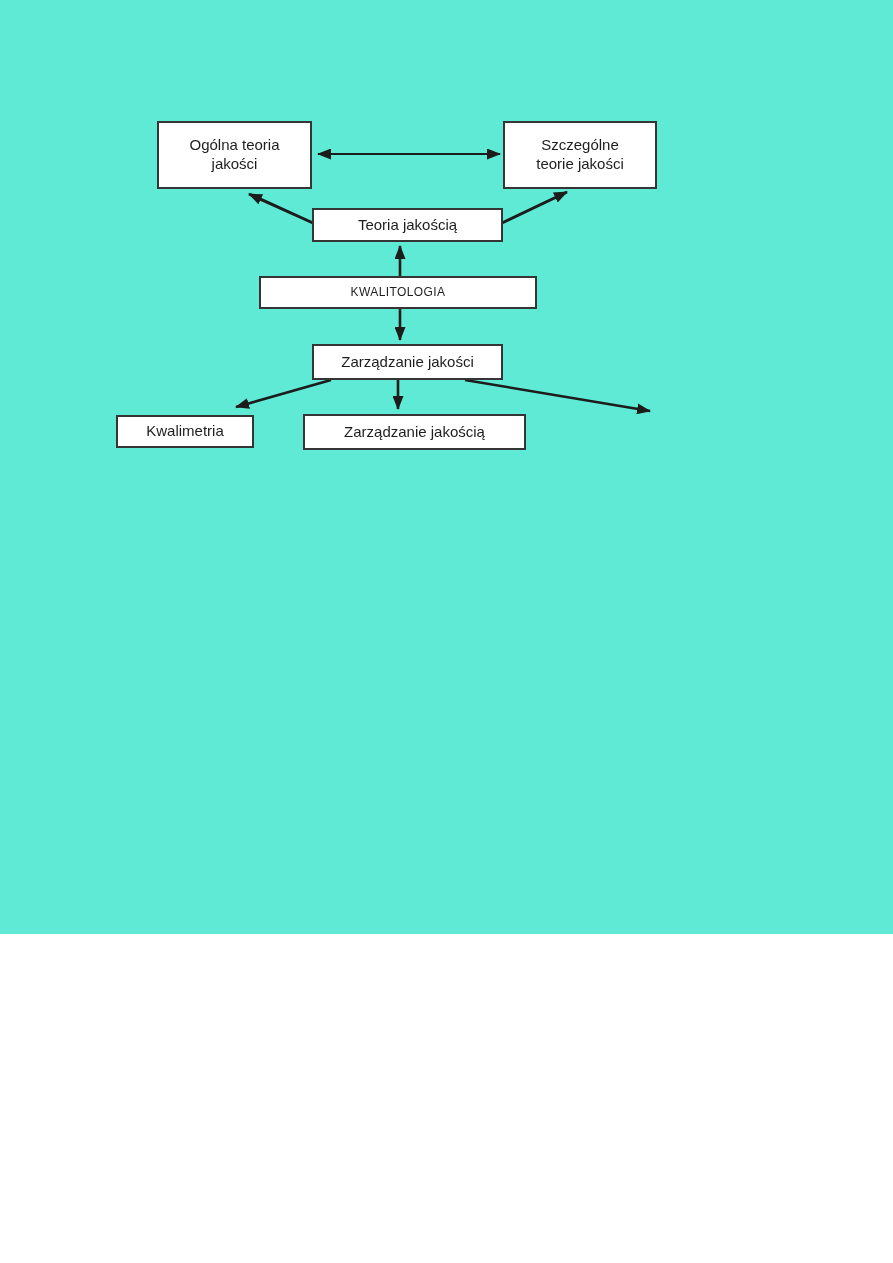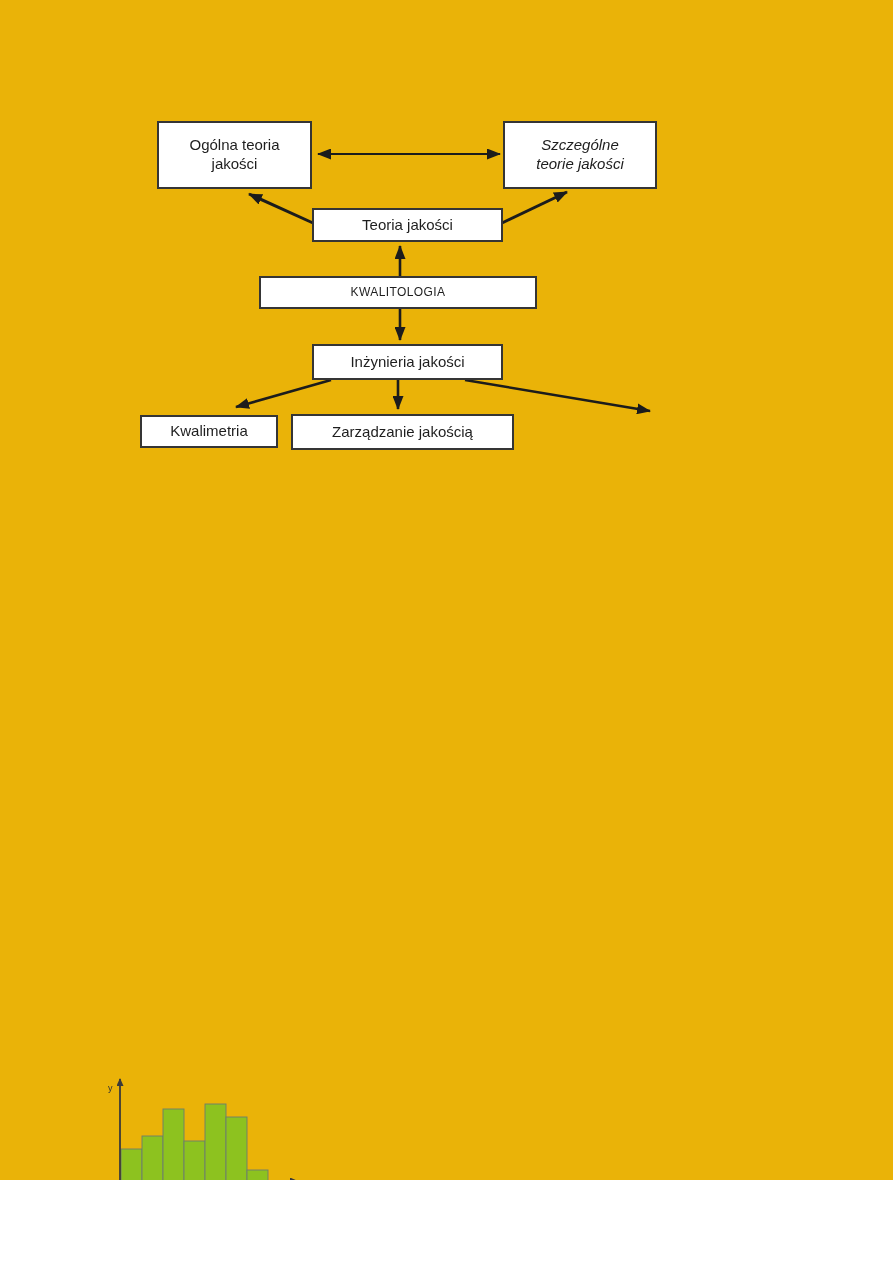--- a/index.html
+++ b/index.html
@@ -1,34 +1,34 @@
 <!DOCTYPE html>
 <html><head>
 <meta charset="utf-8">
 <style>
   html,body{margin:0;padding:0;background:#ffffff;}
   #canvas{
-    position:relative;width:893px;height:1180px;background:#eab308;overflow:hidden;
+    position:relative;width:893px;height:934px;background:#5eead4;overflow:hidden;
     font-family:"Liberation Sans","DejaVu Sans",sans-serif;
   }
   #diagram-arrows{position:absolute;left:0;top:0;z-index:0;}
   .node{
     position:absolute;z-index:1;box-sizing:border-box;
     background:#ffffff;border:2px solid #353535;color:#1e1e1e;
     display:flex;align-items:center;justify-content:center;text-align:center;
     font-size:15px;line-height:1.25;
   }
   .node.oneline{white-space:nowrap;}
   #node-ogolna        {left:157px;top:121px;width:155px;height:68px;padding:0 24px;}
-  #node-szczegolne    {left:503px;top:121px;width:154px;height:68px;padding:8px 24px;font-style:italic;}
+  #node-szczegolne    {left:503px;top:121px;width:154px;height:68px;padding:8px 24px;}
   #node-teoria        {left:312px;top:208px;width:191px;height:34px;}
   #node-kwalitologia  {left:259px;top:276px;width:278px;height:33px;font-size:12px;letter-spacing:0.4px;}
   #node-inzynieria    {left:312px;top:344px;width:191px;height:36px;}
-  #node-kwalimetria   {left:140px;top:415px;width:138px;height:33px;}
-  #node-zarzadzanie   {left:291px;top:414px;width:223px;height:36px;}
+  #node-kwalimetria   {left:116px;top:415px;width:138px;height:33px;}
+  #node-zarzadzanie   {left:303px;top:414px;width:223px;height:36px;}
   #node-ekonomika     {left:555px;top:414px;width:190px;height:34px;}
   #histogram-figure{position:absolute;left:100px;top:1070px;width:210px;height:135px;z-index:1;}
   .tick{font-size:6px;fill:#333333;}
   .ylab{font-size:9px;fill:#333333;}
 </style>
 </head>
 <body>
 
 <div id="canvas">
 
@@ -46,23 +46,23 @@
     <line x1="502" y1="223" x2="567" y2="192" stroke="#1c1c1c" stroke-width="3" marker-end="url(#ah)"></line>
     <line x1="400" y1="276" x2="400" y2="246" stroke="#1c1c1c" stroke-width="2.6" marker-end="url(#ah)"></line>
     <line x1="400" y1="309" x2="400" y2="340" stroke="#1c1c1c" stroke-width="2.6" marker-end="url(#ah)"></line>
     <line x1="331" y1="380" x2="236" y2="407" stroke="#1c1c1c" stroke-width="2.6" marker-end="url(#ah)"></line>
     <line x1="398" y1="380" x2="398" y2="409" stroke="#1c1c1c" stroke-width="2.6" marker-end="url(#ah)"></line>
     <line x1="465" y1="380" x2="650" y2="411" stroke="#1c1c1c" stroke-width="2.6" marker-end="url(#ah)"></line>
   </svg>
 
   <div class="node" id="node-ogolna">Ogólna teoria jakości</div>
   <div class="node" id="node-szczegolne">Szczególne teorie jakości</div>
-  <div class="node oneline" id="node-teoria">Teoria jakości</div>
+  <div class="node oneline" id="node-teoria">Teoria jakością</div>
   <div class="node oneline" id="node-kwalitologia">KWALITOLOGIA</div>
-  <div class="node oneline" id="node-inzynieria">Inżynieria jakości</div>
+  <div class="node oneline" id="node-inzynieria">Zarządzanie jakości</div>
   <div class="node oneline" id="node-kwalimetria">Kwalimetria</div>
   <div class="node oneline" id="node-zarzadzanie">Zarządzanie jakością</div>
 
   <div id="histogram-figure">
     <svg id="hist-svg" width="210" height="135" viewBox="0 0 210 135">
       <defs>
         <marker id="axh" markerUnits="userSpaceOnUse" markerWidth="8" markerHeight="7" refX="7" refY="3.5" orient="auto">
           <path d="M0,0 L8,3.5 L0,7 Z" fill="#3a3a3a"></path>
         </marker>
       </defs>

